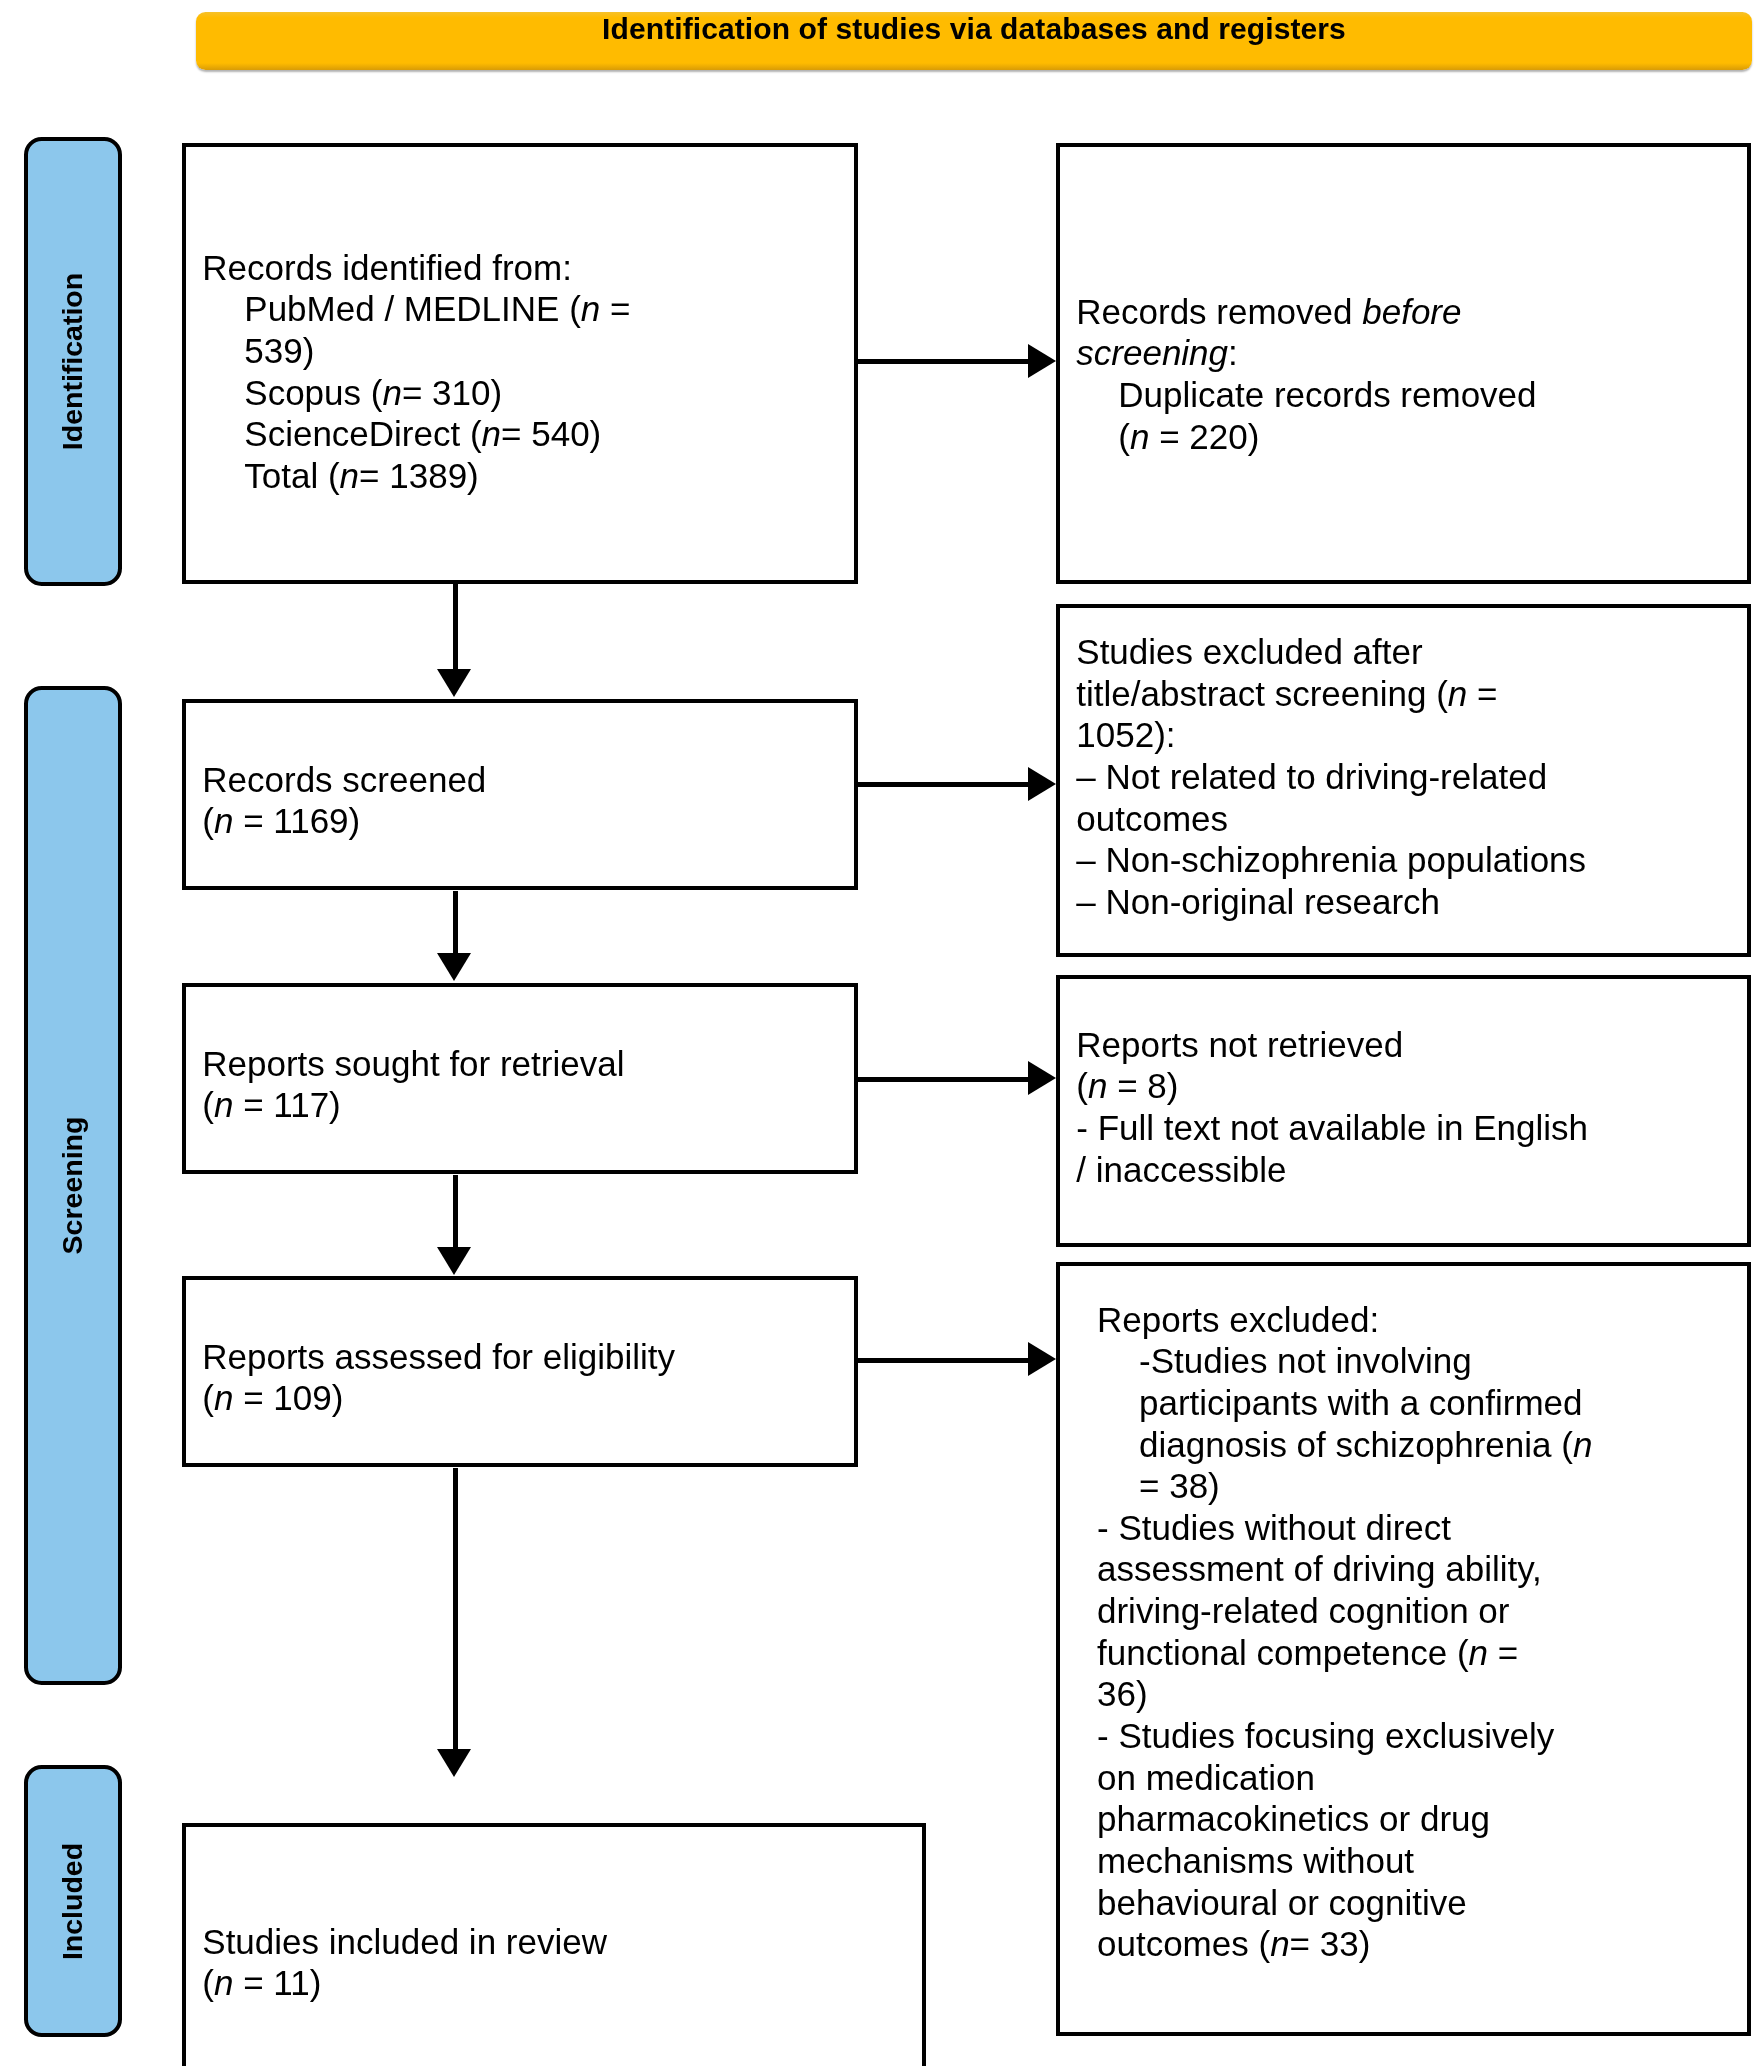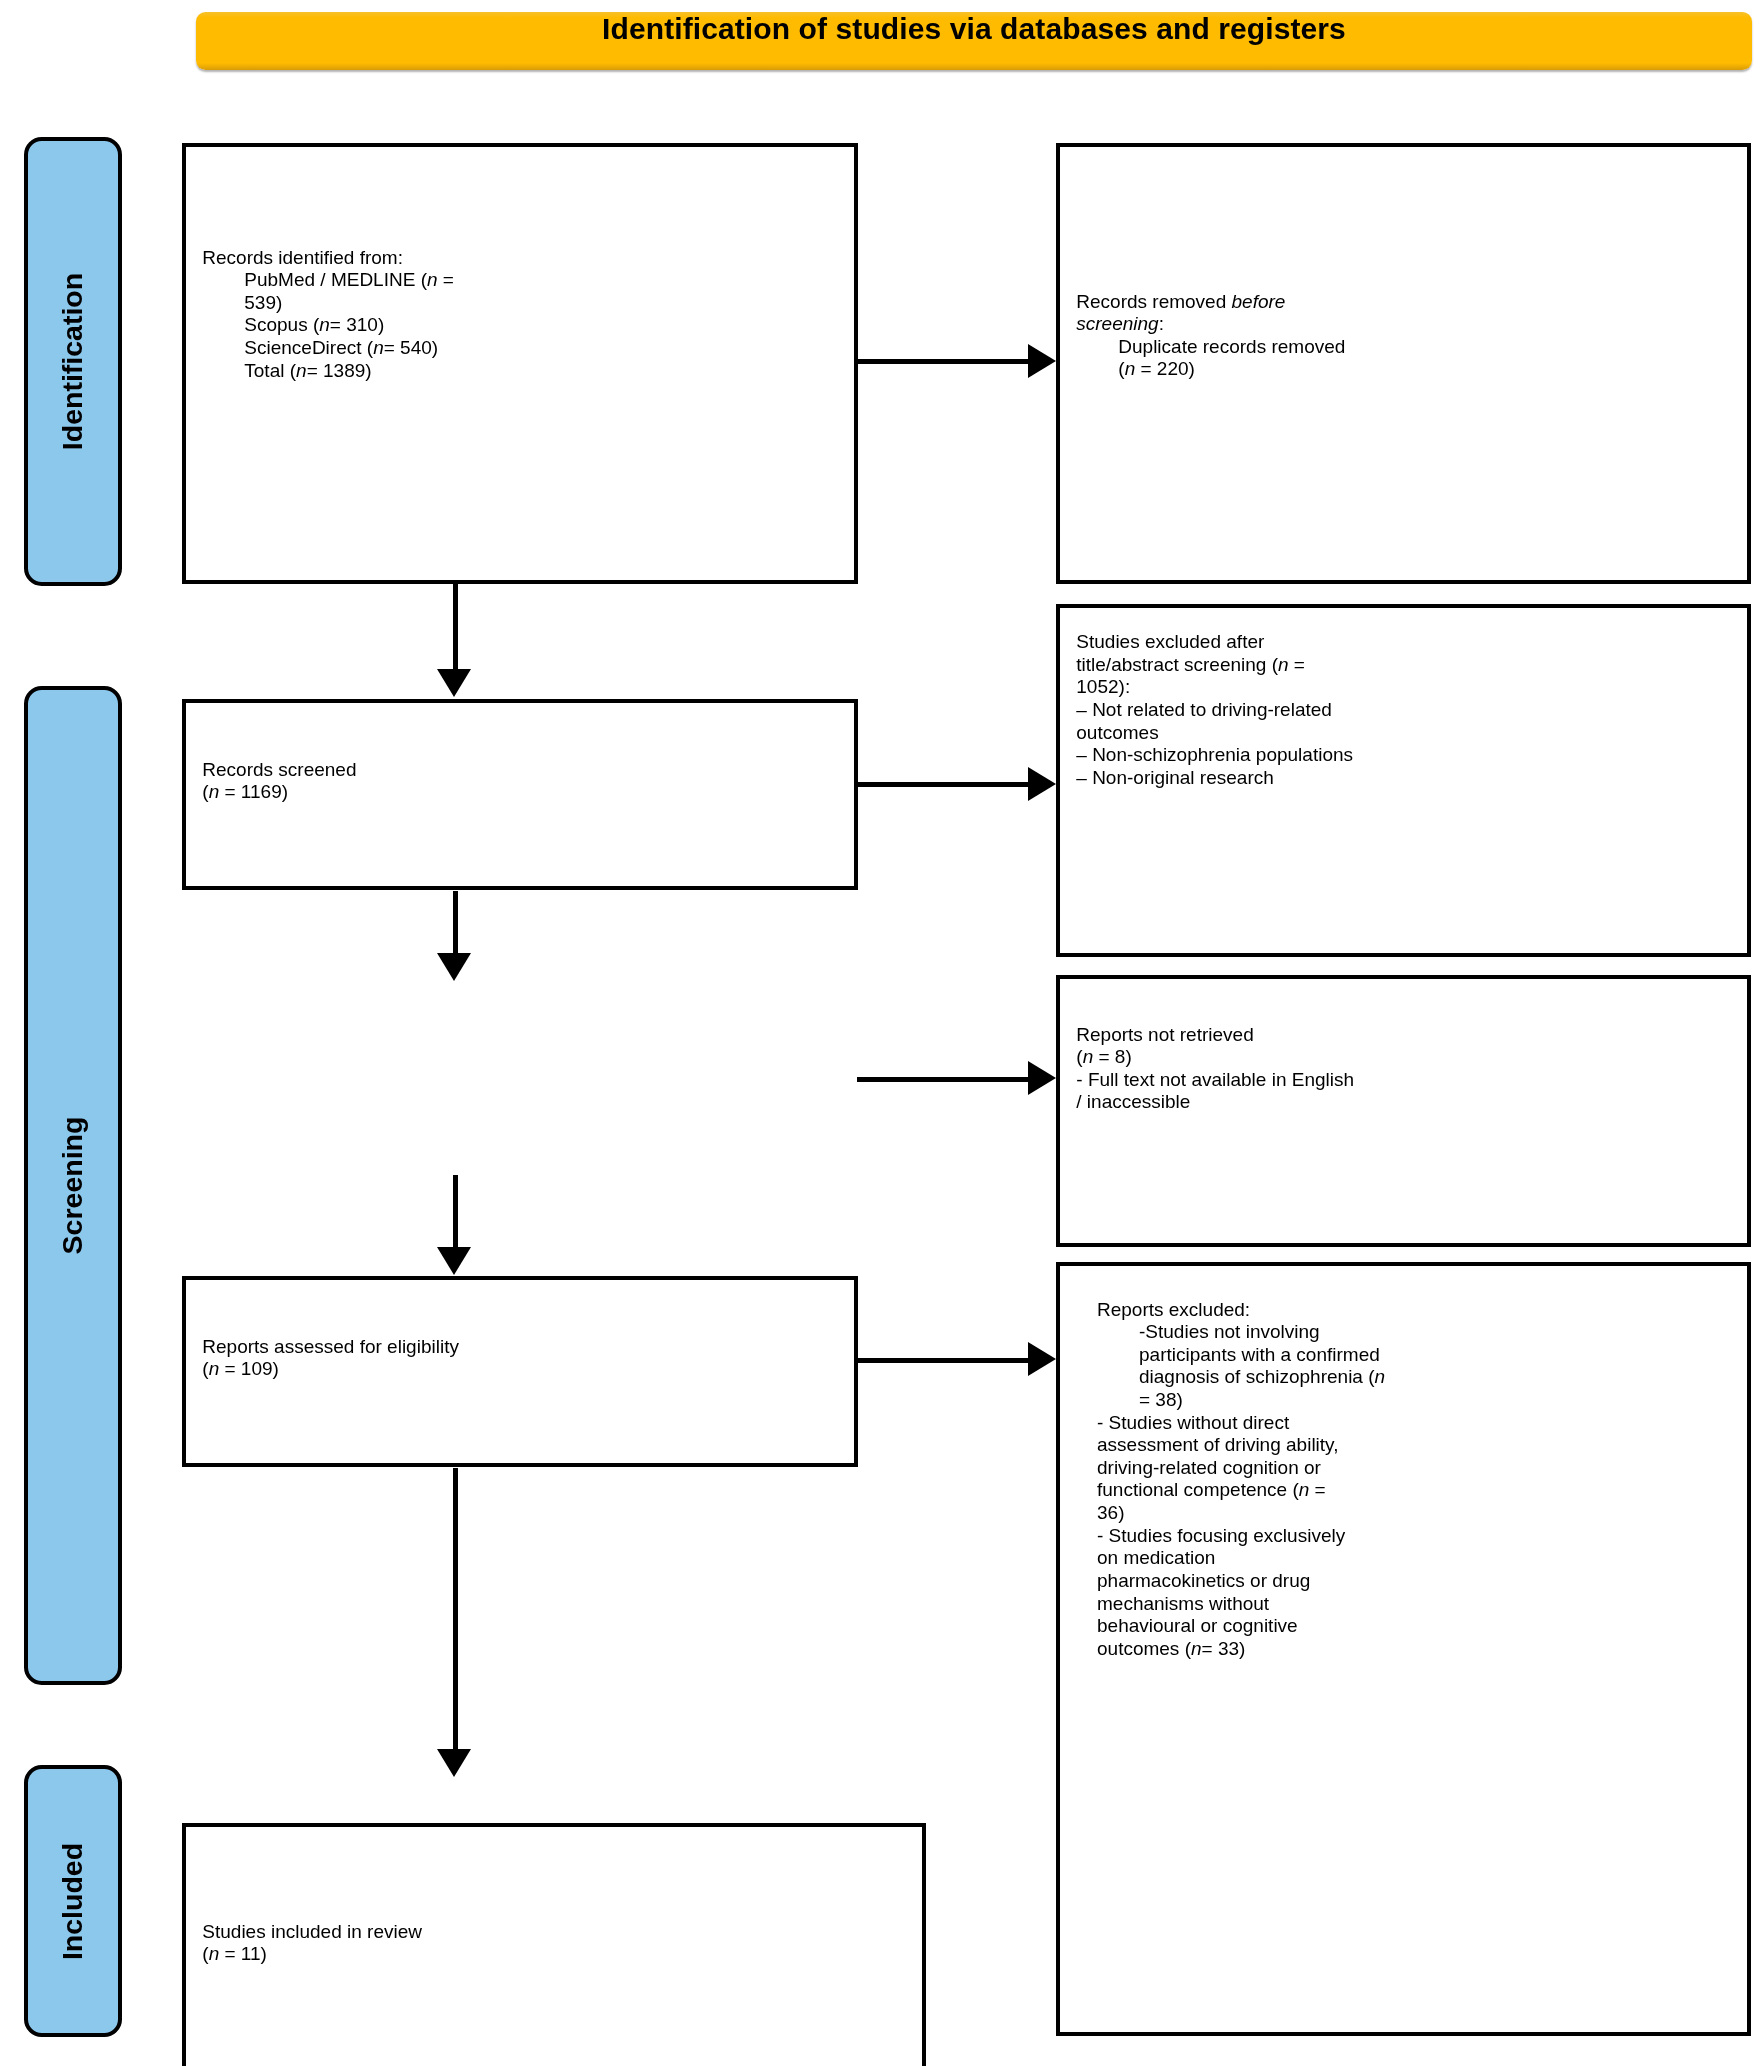--- a/index.html
+++ b/index.html
@@ -64,21 +64,21 @@
   
   .box {
     position: absolute;
     background: #ffffff;
     border: 4.8px solid #000000;
     box-sizing: border-box;
     padding: 13.6px 16.3px;
   }
   .box p {
     margin: 0;
-    font-size: 19px;
+    font-size: 35px;
     line-height: 1.19;
     color: #000000;
   }
   .box p.indent { padding-left: 42px; }
   .ital { font-style: italic; }
 
   
   #box-identified  { left: 182px; top: 143px; width: 676px; height: 441px; }
   #box-screened    { left: 182px; top: 699px; width: 676px; height: 191px; }
   #box-sought      { left: 182px; top: 983px; width: 676px; height: 191px; }
@@ -179,20 +179,26 @@
       <p>Studies excluded after</p>
       <p><span>title/abstract screening (</span><span class="ital">n</span><span> =</span></p>
       <p>1052):</p>
       <p>– Not related to driving-related</p>
       <p>outcomes</p>
       <p>– Non-schizophrenia populations</p>
       <p>– Non-original research</p>
     </div>
   </div>
 
+  <div class="box" id="box-sought">
+    <div class="txt">
+      <p>Reports sought for retrieval</p>
+      <p><span>(</span><span class="ital">n</span><span> = 117)</span></p>
+    </div>
+  </div>
 
   <div class="box" id="box-notretr">
     <div class="txt">
       <p>Reports not retrieved</p>
       <p><span>(</span><span class="ital">n</span><span> = 8)</span></p>
       <p>- Full text not available in English</p>
       <p>/ inaccessible</p>
     </div>
   </div>
 

